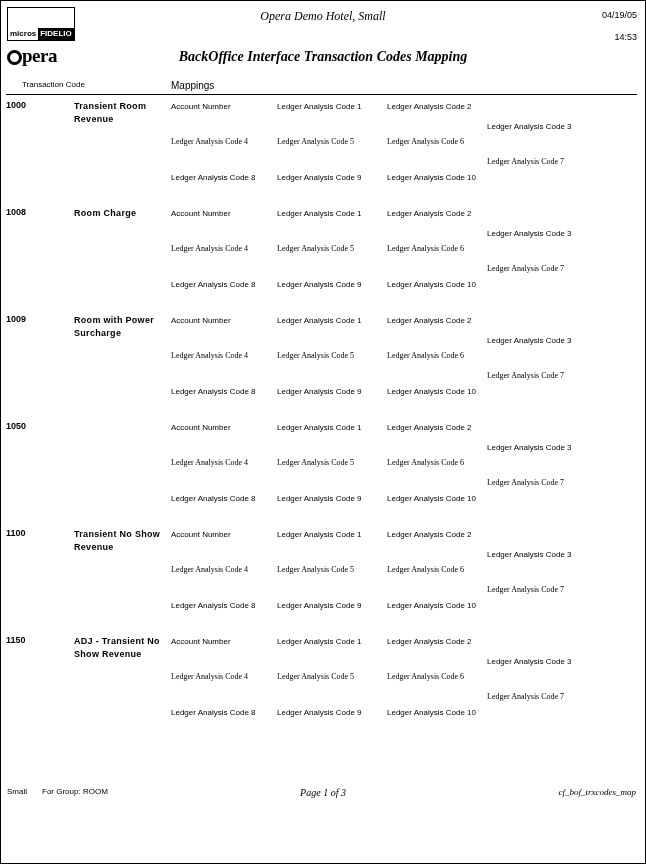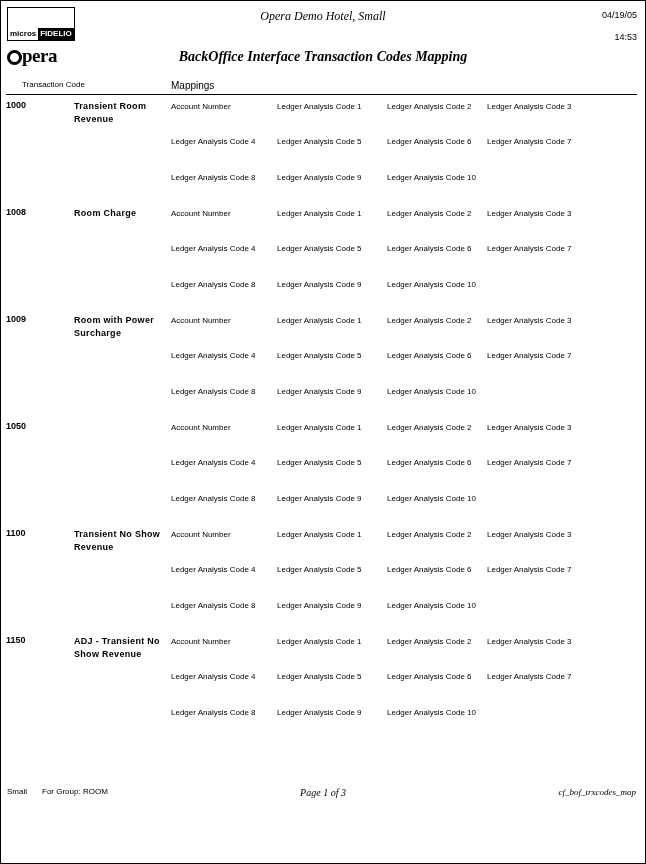--- a/index.html
+++ b/index.html
@@ -173,31 +173,31 @@
     line-height: 13px;
     letter-spacing: 0.3px;
   }
   .map-row {
     position: absolute;
     left: 0;
     right: 0;
     height: 12px;
   }
   .map-row.r0 { top: 5px; }
-  .map-row.r1 { top: 40px; }
+  .map-row.r1 { top: 40px; font-family: Liberation Serif, serif; }
   .map-row.r2 { top: 76px; }
   .map-cell {
     position: absolute;
     font-size: 8px;
     white-space: nowrap;
   }
   .map-cell.c0 { left: 170px; }
   .map-cell.c1 { left: 276px; }
   .map-cell.c2 { left: 386px; }
-  .map-cell.c3 { left: 486px; }
+  .map-cell.c3 { left: 486px; margin-top: 20px; }
 
   
   .footer {
     position: absolute;
     left: 0;
     right: 0;
     bottom: 62px;
     height: 14px;
   }
   .footer .f-filter {

